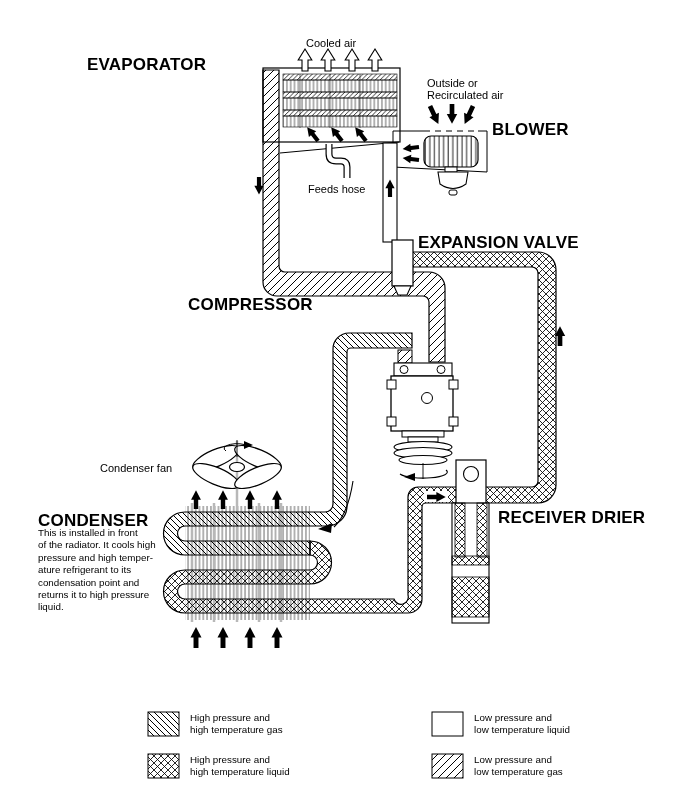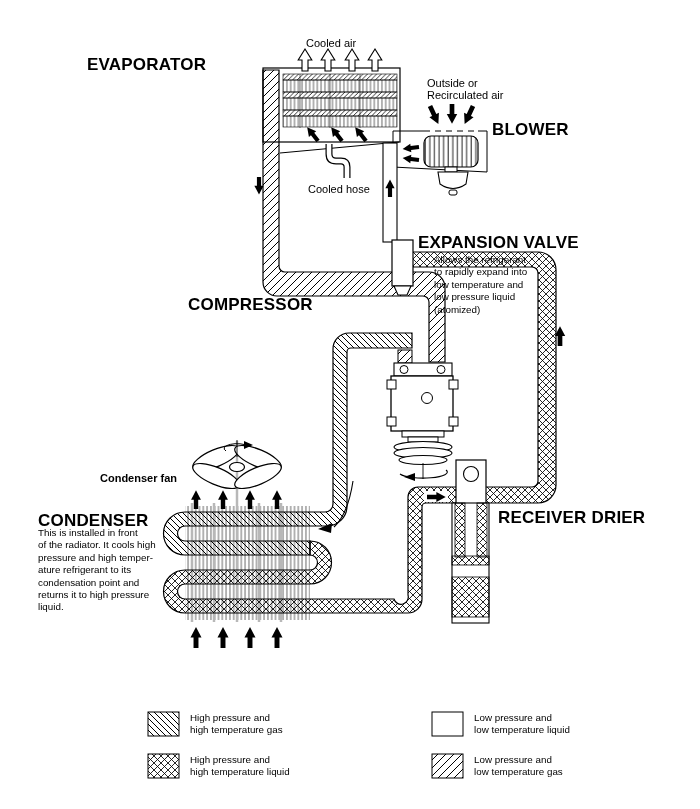--- a/index.html
+++ b/index.html
@@ -197,33 +197,28 @@
   <rect x="148" y="712" width="31" height="24" fill="url(#bs)"></rect>
   <rect x="148" y="754" width="31" height="24" fill="url(#xx)"></rect>
   <rect x="432" y="712" width="31" height="24" fill="#fff"></rect>
   <rect x="432" y="754" width="31" height="24" fill="url(#fs)"></rect>
 </g>
 </svg>
 
 <div class="cap" style="left:306px;top:37px;">Cooled air</div>
 <div class="cap" style="left:427px;top:77px;">Outside or
 Recirculated air</div>
-<div class="cap" style="left:308px;top:183px;">Cooled hose</div>
-<div class="cap" style="left:100px;top:472px;font-weight:bold;">Condenser fan</div>
+<div class="cap" style="left:308px;top:183px;">Feeds hose</div>
+<div class="cap" style="left:100px;top:462px;">Condenser fan</div>
 
 <div class="ttl" style="left:87px;top:55px;">EVAPORATOR</div>
 
 <div class="ttl" style="left:492px;top:120px;">BLOWER</div>
 
 <div class="ttl" style="left:418px;top:233px;text-align:right;">EXPANSION VALVE</div>
-<div class="lbl" style="left:434px;top:254px;">Allows the refrigerant
-to rapidly expand into
-low temperature and
-low pressure liquid
-(atomized)</div>
 
 <div class="ttl" style="left:188px;top:295px;">COMPRESSOR</div>
 
 <div class="ttl" style="left:38px;top:511px;">CONDENSER</div>
 <div class="lbl" style="left:38px;top:527px;">This is installed in front
 of the radiator. It cools high
 pressure and high temper-
 ature refrigerant to its
 condensation point and
 returns it to high pressure

